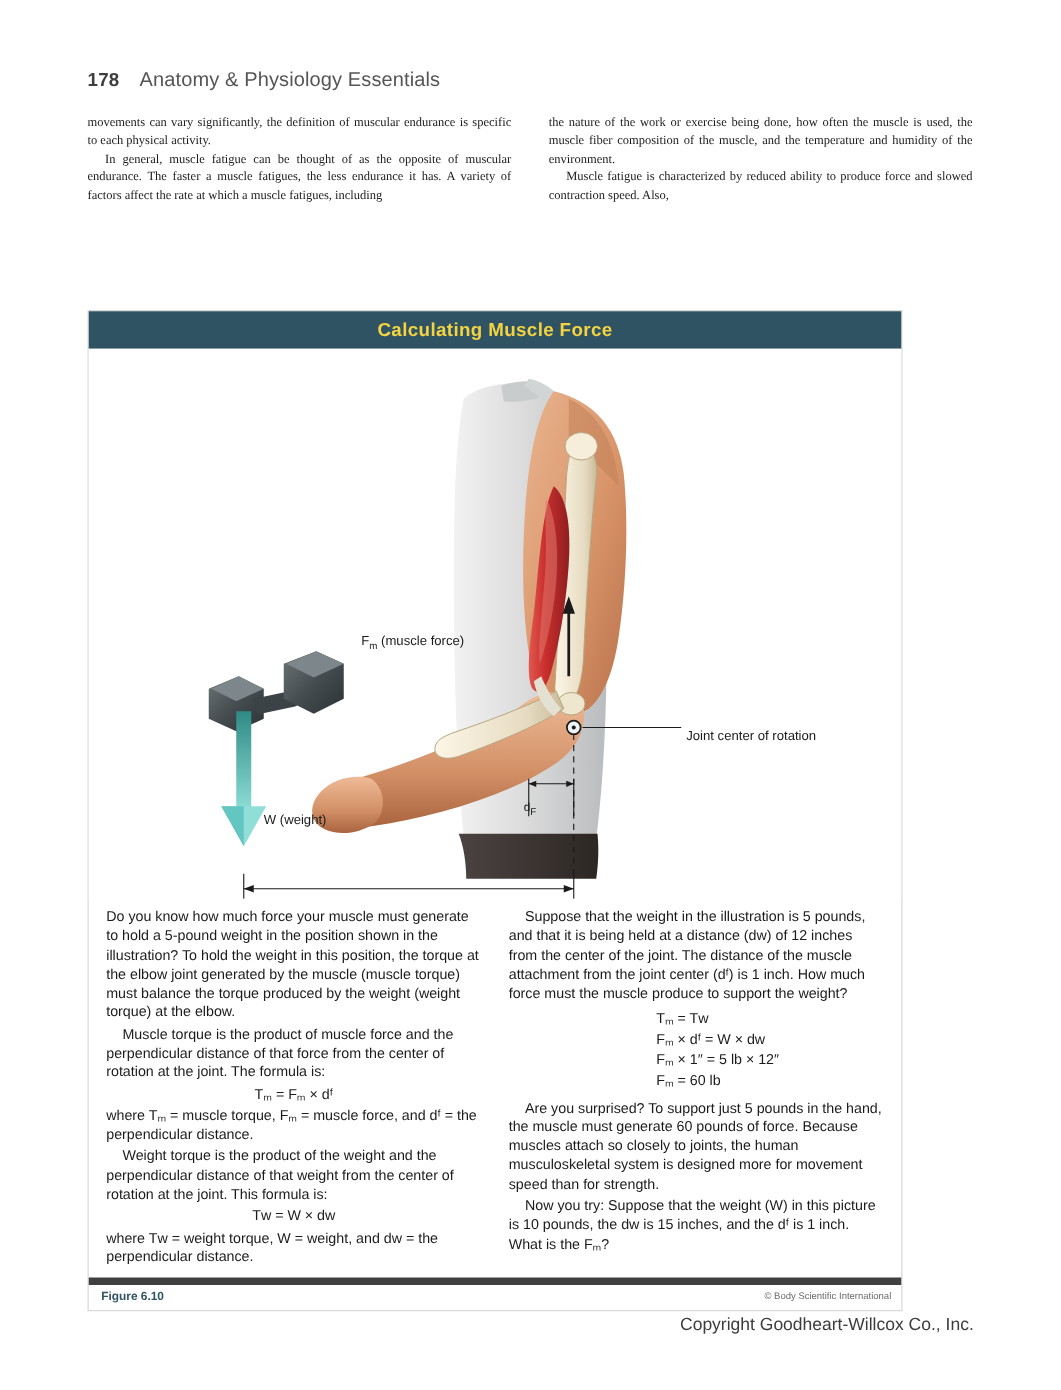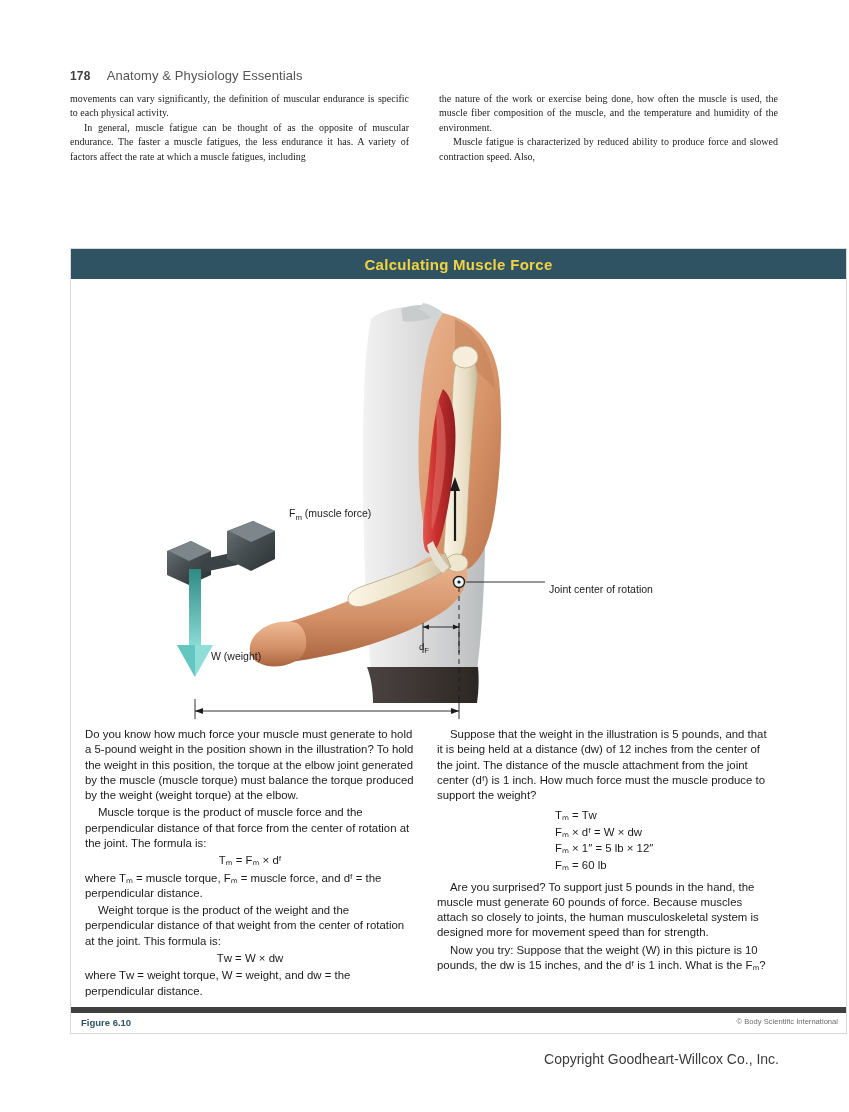--- a/index.html
+++ b/index.html
@@ -23,30 +23,29 @@
   
   .running-head {
     position: absolute;
     left: 70px;
     top: 56px;
     display: flex;
     align-items: baseline;
     gap: 16px;
   }
   .page-number {
-    font-size: 12px;
+    font-size: 15px;
     font-weight: bold;
     color: #3f3f3f;
     letter-spacing: 0.2px;
   }
   .book-title {
-    font-size: 13px;
+    font-size: 16px;
     color: #555;
     letter-spacing: 0.1px;
-    margin-top: 12px;
   }
 
   
   .body-columns {
     position: absolute;
     left: 70px;
     top: 92px;
     width: 709px;
     display: flex;
     gap: 30px;
@@ -64,21 +63,21 @@
   }
   .body-columns p.indent {
     text-indent: 14px;
   }
 
   
   .feature-box {
     position: absolute;
     left: 70px;
     top: 248px;
-    width: 777px;
+    width: 652px;
     border: 1px solid #d9d9d9;
     box-sizing: border-box;
     background: #fff;
   }
   .feature-header {
     background: #2f5363;
     height: 30px;
     display: flex;
     align-items: center;
     justify-content: center;

